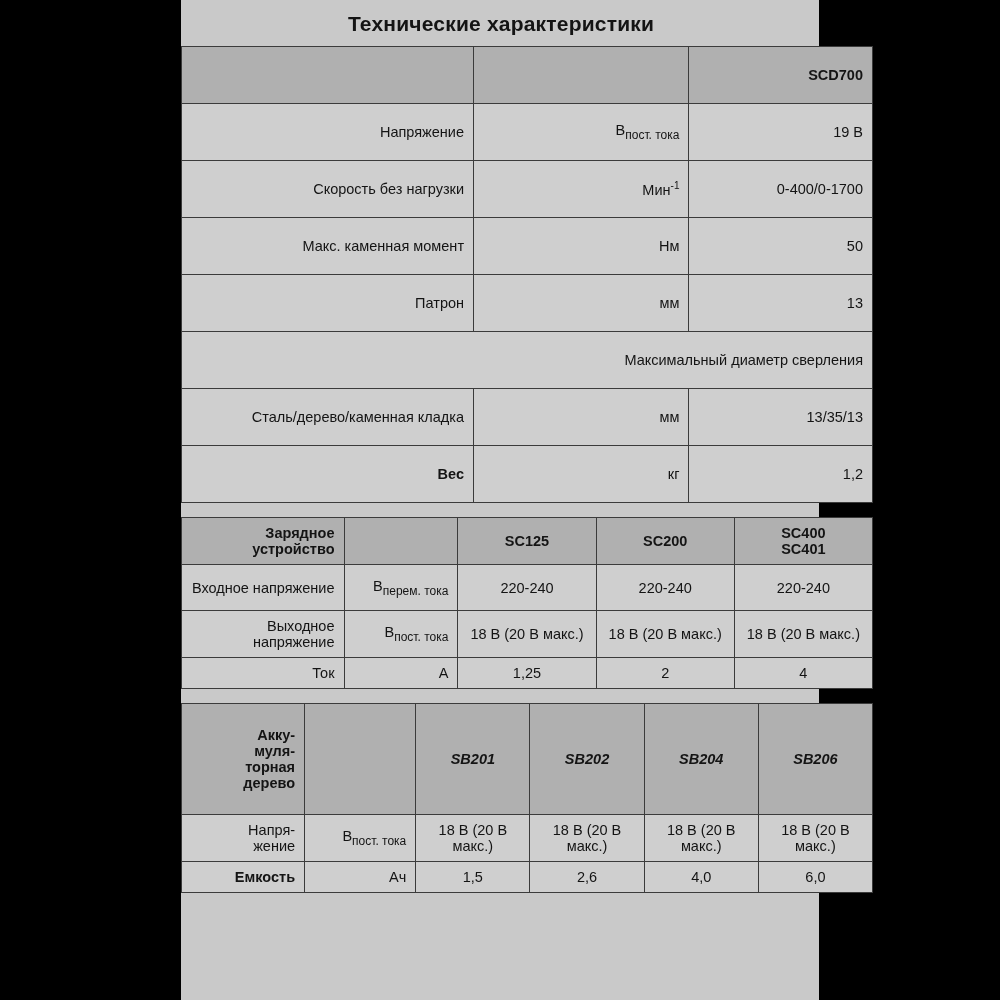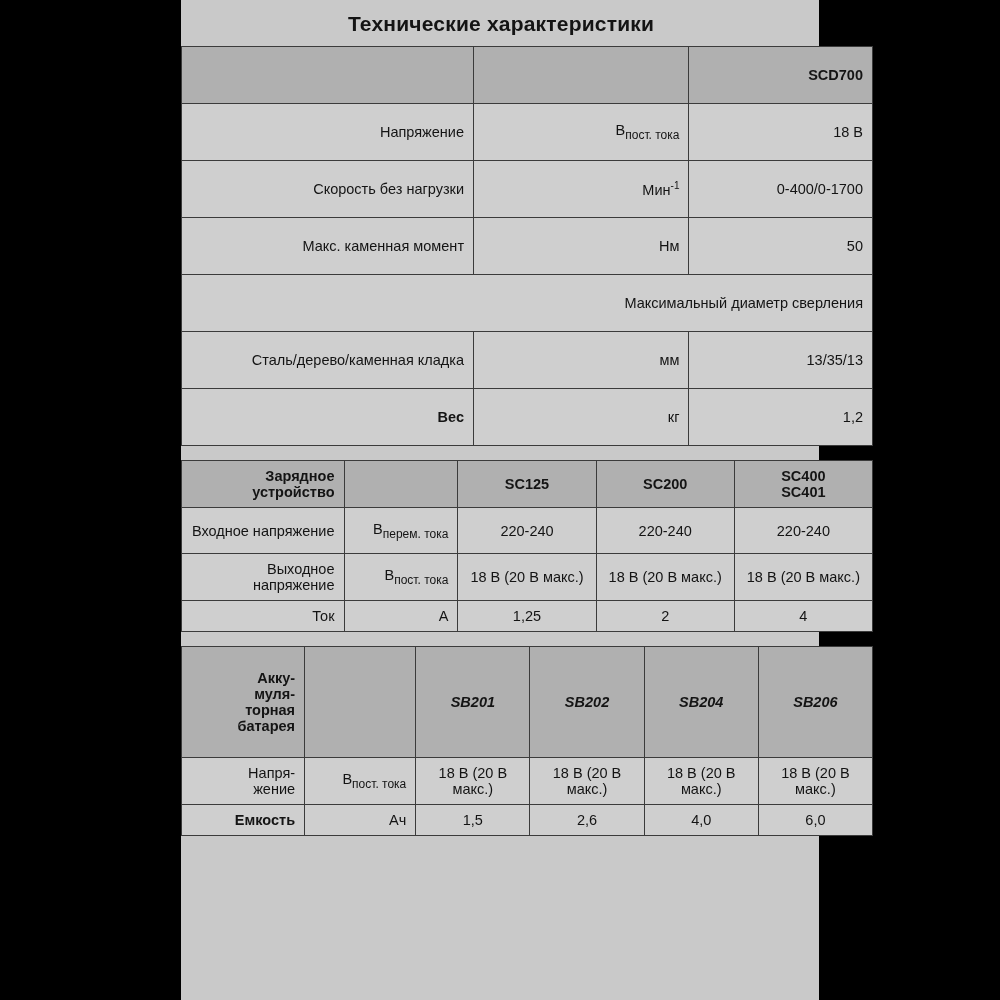--- a/index.html
+++ b/index.html
@@ -87,35 +87,40 @@
     <tbody>
         <tr>
       <td class="hdr label"></td>
       <td class="hdr unitcol"></td>
       <td class="hdr valcol r">SCD700</td>
     </tr>
 
     <tr>
       <td>Напряжение</td>
       <td><span class="unit">В</span><span class="sub">пост. тока</span></td>
-      <td class="r">18 В</td>
+      <td class="r">19 В</td>
     </tr>
 
     <tr>
       <td>Скорость без нагрузки</td>
       <td><span class="unit">Мин</span><span class="sup">-1</span></td>
       <td class="r">0-400/0-1700</td>
     </tr>
 
     <tr>
       <td>Макс. каменная момент</td>
       <td>Нм</td>
       <td class="r">50</td>
     </tr>
 
+    <tr>
+      <td>Патрон</td>
+      <td>мм</td>
+      <td class="r">13</td>
+    </tr>
 
     <tr>
       <td colspan="3">Максимальный диаметр сверления</td>
     </tr>
 
     <tr>
       <td>Сталь/дерево/каменная кладка</td>
       <td>мм</td>
       <td class="r">13/35/13</td>
     </tr>
@@ -167,21 +172,21 @@
   </tbody>
     </table>
 
   <table class="t3">
     <tbody>
         <tr>
       <td class="hdr c1 vtall">
         <div>Акку-</div>
         <div>муля-</div>
         <div>торная</div>
-        <div>батарея</div>
+        <div>дерево</div>
       </td>
       <td class="hdr c2"></td>
       <td class="hdr c3 c">SB201</td>
       <td class="hdr c4 c">SB202</td>
       <td class="hdr c5 c">SB204</td>
       <td class="hdr c6 c">SB206</td>
     </tr>
 
     <tr class="tall">
       <td>

